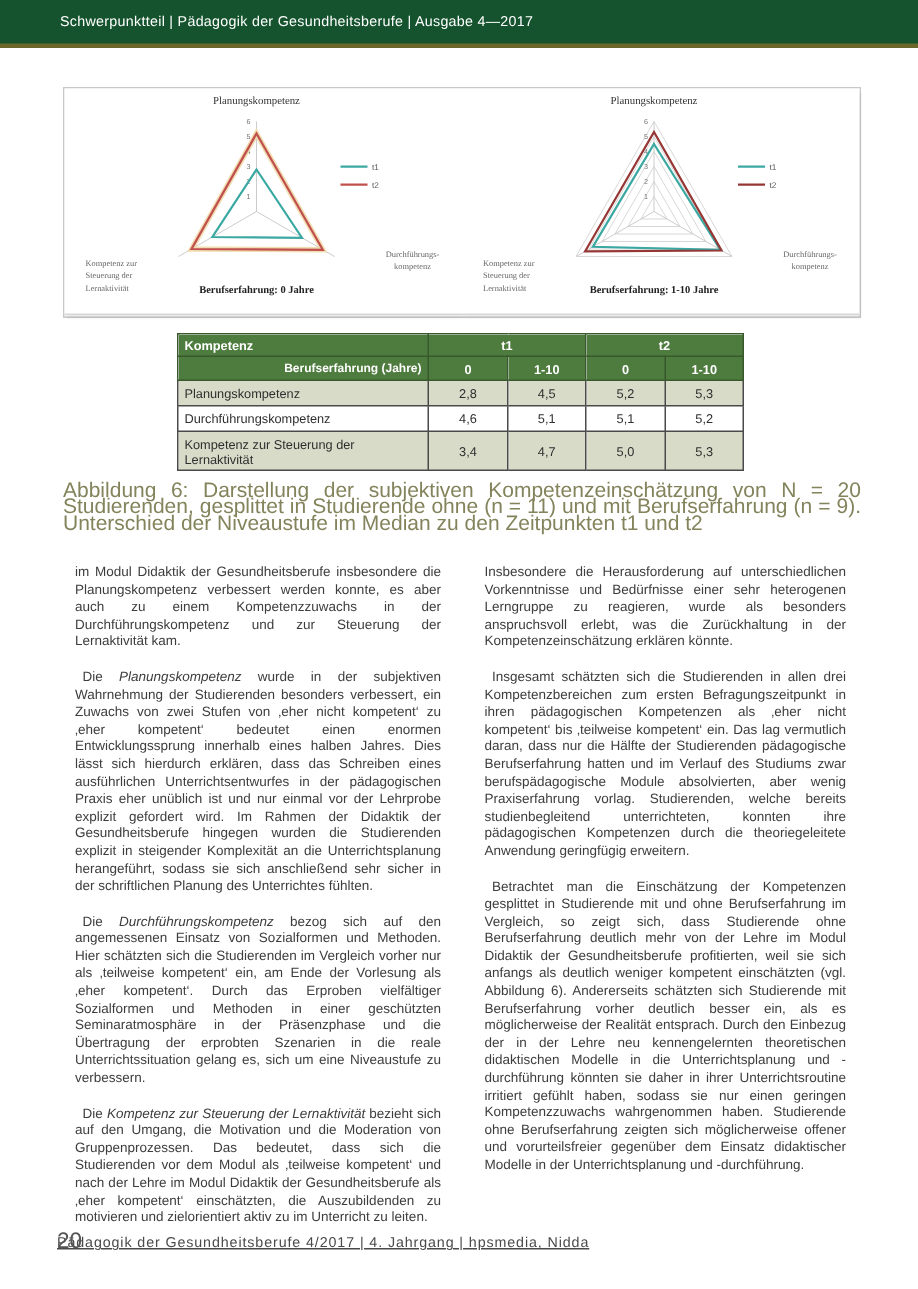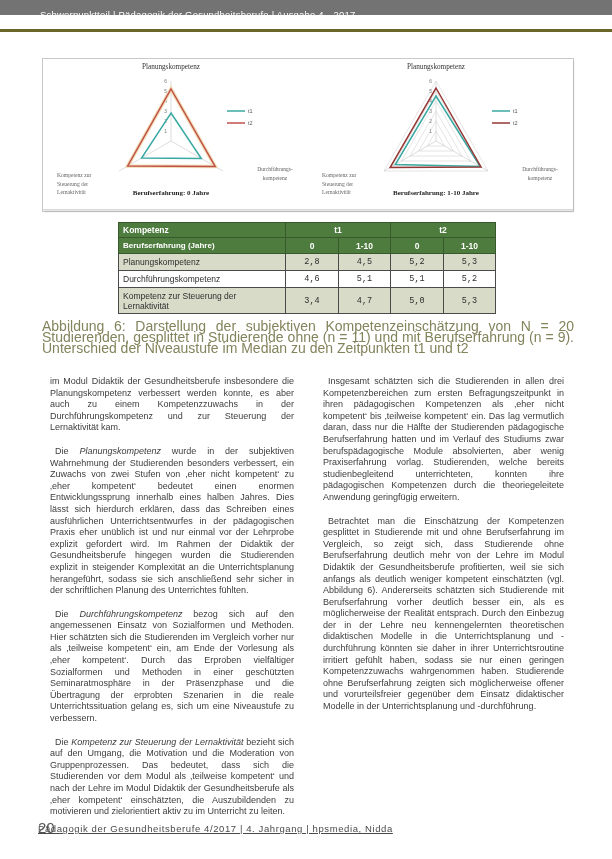--- a/index.html
+++ b/index.html
@@ -1,35 +1,35 @@
 <!DOCTYPE html>
 <html lang="de"><head>
 <meta charset="utf-8">
 <style>
   html,body{margin:0;padding:0;}
   body{width:612px;height:859px;position:relative;background:#ffffff;
        font-family:"Liberation Sans",sans-serif;overflow:hidden;}
 
-  .headerbar{position:absolute;left:0;top:0;width:612px;height:15px;background:#737373;}
+  .headerbar{position:absolute;left:0;top:0;width:612px;height:31px;background:#14532d;}
   .headerbar span{position:absolute;left:40px;top:0;line-height:29px;color:#ffffff;font-size:9.5px;letter-spacing:0.2px;}
   .accentline{position:absolute;left:0;top:29px;width:612px;height:3px;background:#6b662a;}
 
   .figure{position:absolute;left:42px;top:58px;width:530px;height:152px;border:1px solid #c9c9c9;background:#fff;display:flex;}
   .chart{width:265px;height:150px;position:relative;background:#fff;box-shadow:1px 2px 2px rgba(0,0,0,0.10);border-bottom:1px solid #d8d8d8;}
 
   .table-wrap{position:absolute;left:118px;top:222px;width:377px;}
   table{border-collapse:collapse;width:100%;font-size:8.5px;color:#2e2e2e;table-layout:fixed;}
   th,td{padding:1px 4px;overflow:hidden;}
   thead th{background:#4e7b3e;color:#ffffff;border:1px solid #38592c;font-weight:bold;}
   thead .h-left{text-align:left;}
-  thead .h-right{text-align:left;font-size:8px;}
+  thead .h-right{text-align:right;font-size:8px;}
   thead .h-center{text-align:center;}
   tbody td{border:1px solid #4a4a4a;}
   tbody .lbl{text-align:left;}
-  tbody .val{text-align:center;font-family:Liberation Mono, monospace;}
+  tbody .val{text-align:center;}
   tr.stripe td{background:#d8dbc8;}
   tr.plain td{background:#ffffff;}
   tr.hrow1{height:15px;}
   tr.hrow2{height:16px;}
   tr.r1,tr.r2{height:17px;}
   tr.r3{height:26px;}
 
   .caption{position:absolute;left:42px;top:321px;width:532px;font-size:14px;
            color:#83835c;line-height:11px;text-align:justify;}
 
@@ -163,18 +163,19 @@
 <div class="caption">Abbildung 6: Darstellung der subjektiven Kompetenzeinschätzung von N = 20 Studierenden, gesplittet in Studierende ohne (n = 11) und mit Berufserfahrung (n = 9). Unterschied der Niveaustufe im Median zu den Zeitpunkten t1 und t2</div>
 
 <div class="col col-left">
   <p class="para">im Modul Didaktik der Gesundheitsberufe insbesondere die Planungskompetenz verbessert werden konnte, es aber auch zu einem Kompetenzzuwachs in der Durchführungskompetenz und zur Steuerung der Lernaktivität kam.</p>
   <p class="para gap indent">Die <em>Planungskompetenz</em> wurde in der subjektiven Wahrnehmung der Studierenden besonders verbessert, ein Zuwachs von zwei Stufen von ‚eher nicht kompetent‘ zu ‚eher kompetent‘ bedeutet einen enormen Entwicklungssprung innerhalb eines halben Jahres. Dies lässt sich hierdurch erklären, dass das Schreiben eines ausführlichen Unterrichtsentwurfes in der pädagogischen Praxis eher unüblich ist und nur einmal vor der Lehrprobe explizit gefordert wird. Im Rahmen der Didaktik der Gesundheitsberufe hingegen wurden die Studierenden explizit in steigender Komplexität an die Unterrichtsplanung herangeführt, sodass sie sich anschließend sehr sicher in der schriftlichen Planung des Unterrichtes fühlten.</p>
   <p class="para gap indent">Die <em>Durchführungskompetenz</em> bezog sich auf den angemessenen Einsatz von Sozialformen und Methoden. Hier schätzten sich die Studierenden im Vergleich vorher nur als ‚teilweise kompetent‘ ein, am Ende der Vorlesung als ‚eher kompetent‘. Durch das Erproben vielfältiger Sozialformen und Methoden in einer geschützten Seminaratmosphäre in der Präsenzphase und die Übertragung der erprobten Szenarien in die reale Unterrichtssituation gelang es, sich um eine Niveaustufe zu verbessern.</p>
   <p class="para gap indent">Die <em>Kompetenz zur Steuerung der Lernaktivität</em> bezieht sich auf den Umgang, die Motivation und die Moderation von Gruppenprozessen. Das bedeutet, dass sich die Studierenden vor dem Modul als ‚teilweise kompetent‘ und nach der Lehre im Modul Didaktik der Gesundheitsberufe als ‚eher kompetent‘ einschätzten, die Auszubildenden zu motivieren und zielorientiert aktiv zu im Unterricht zu leiten.</p>
 </div>
 
 <div class="col col-right">
+  <p class="para">Insbesondere die Herausforderung auf unterschiedlichen Vorkenntnisse und Bedürfnisse einer sehr heterogenen Lerngruppe zu reagieren, wurde als besonders anspruchsvoll erlebt, was die Zurückhaltung in der Kompetenzeinschätzung erklären könnte.</p>
   <p class="para indent">Insgesamt schätzten sich die Studierenden in allen drei Kompetenzbereichen zum ersten Befragungszeitpunkt in ihren pädagogischen Kompetenzen als ‚eher nicht kompetent‘ bis ‚teilweise kompetent‘ ein. Das lag vermutlich daran, dass nur die Hälfte der Studierenden pädagogische Berufserfahrung hatten und im Verlauf des Studiums zwar berufspädagogische Module absolvierten, aber wenig Praxiserfahrung vorlag. Studierenden, welche bereits studienbegleitend unterrichteten, konnten ihre pädagogischen Kompetenzen durch die theoriegeleitete Anwendung geringfügig erweitern.</p>
   <p class="para indent">Betrachtet man die Einschätzung der Kompetenzen gesplittet in Studierende mit und ohne Berufserfahrung im Vergleich, so zeigt sich, dass Studierende ohne Berufserfahrung deutlich mehr von der Lehre im Modul Didaktik der Gesundheitsberufe profitierten, weil sie sich anfangs als deutlich weniger kompetent einschätzten (vgl. Abbildung 6). Andererseits schätzten sich Studierende mit Berufserfahrung vorher deutlich besser ein, als es möglicherweise der Realität entsprach. Durch den Einbezug der in der Lehre neu kennengelernten theoretischen didaktischen Modelle in die Unterrichtsplanung und -durchführung könnten sie daher in ihrer Unterrichtsroutine irritiert gefühlt haben, sodass sie nur einen geringen Kompetenzzuwachs wahrgenommen haben. Studierende ohne Berufserfahrung zeigten sich möglicherweise offener und vorurteilsfreier gegenüber dem Einsatz didaktischer Modelle in der Unterrichtsplanung und -durchführung.</p>
 </div>
 
 <div class="footer-text">Pädagogik der Gesundheitsberufe 4/2017  |  4. Jahrgang  |  hpsmedia, Nidda</div>
 <div class="footer-page">20</div>
 
 </body></html>

